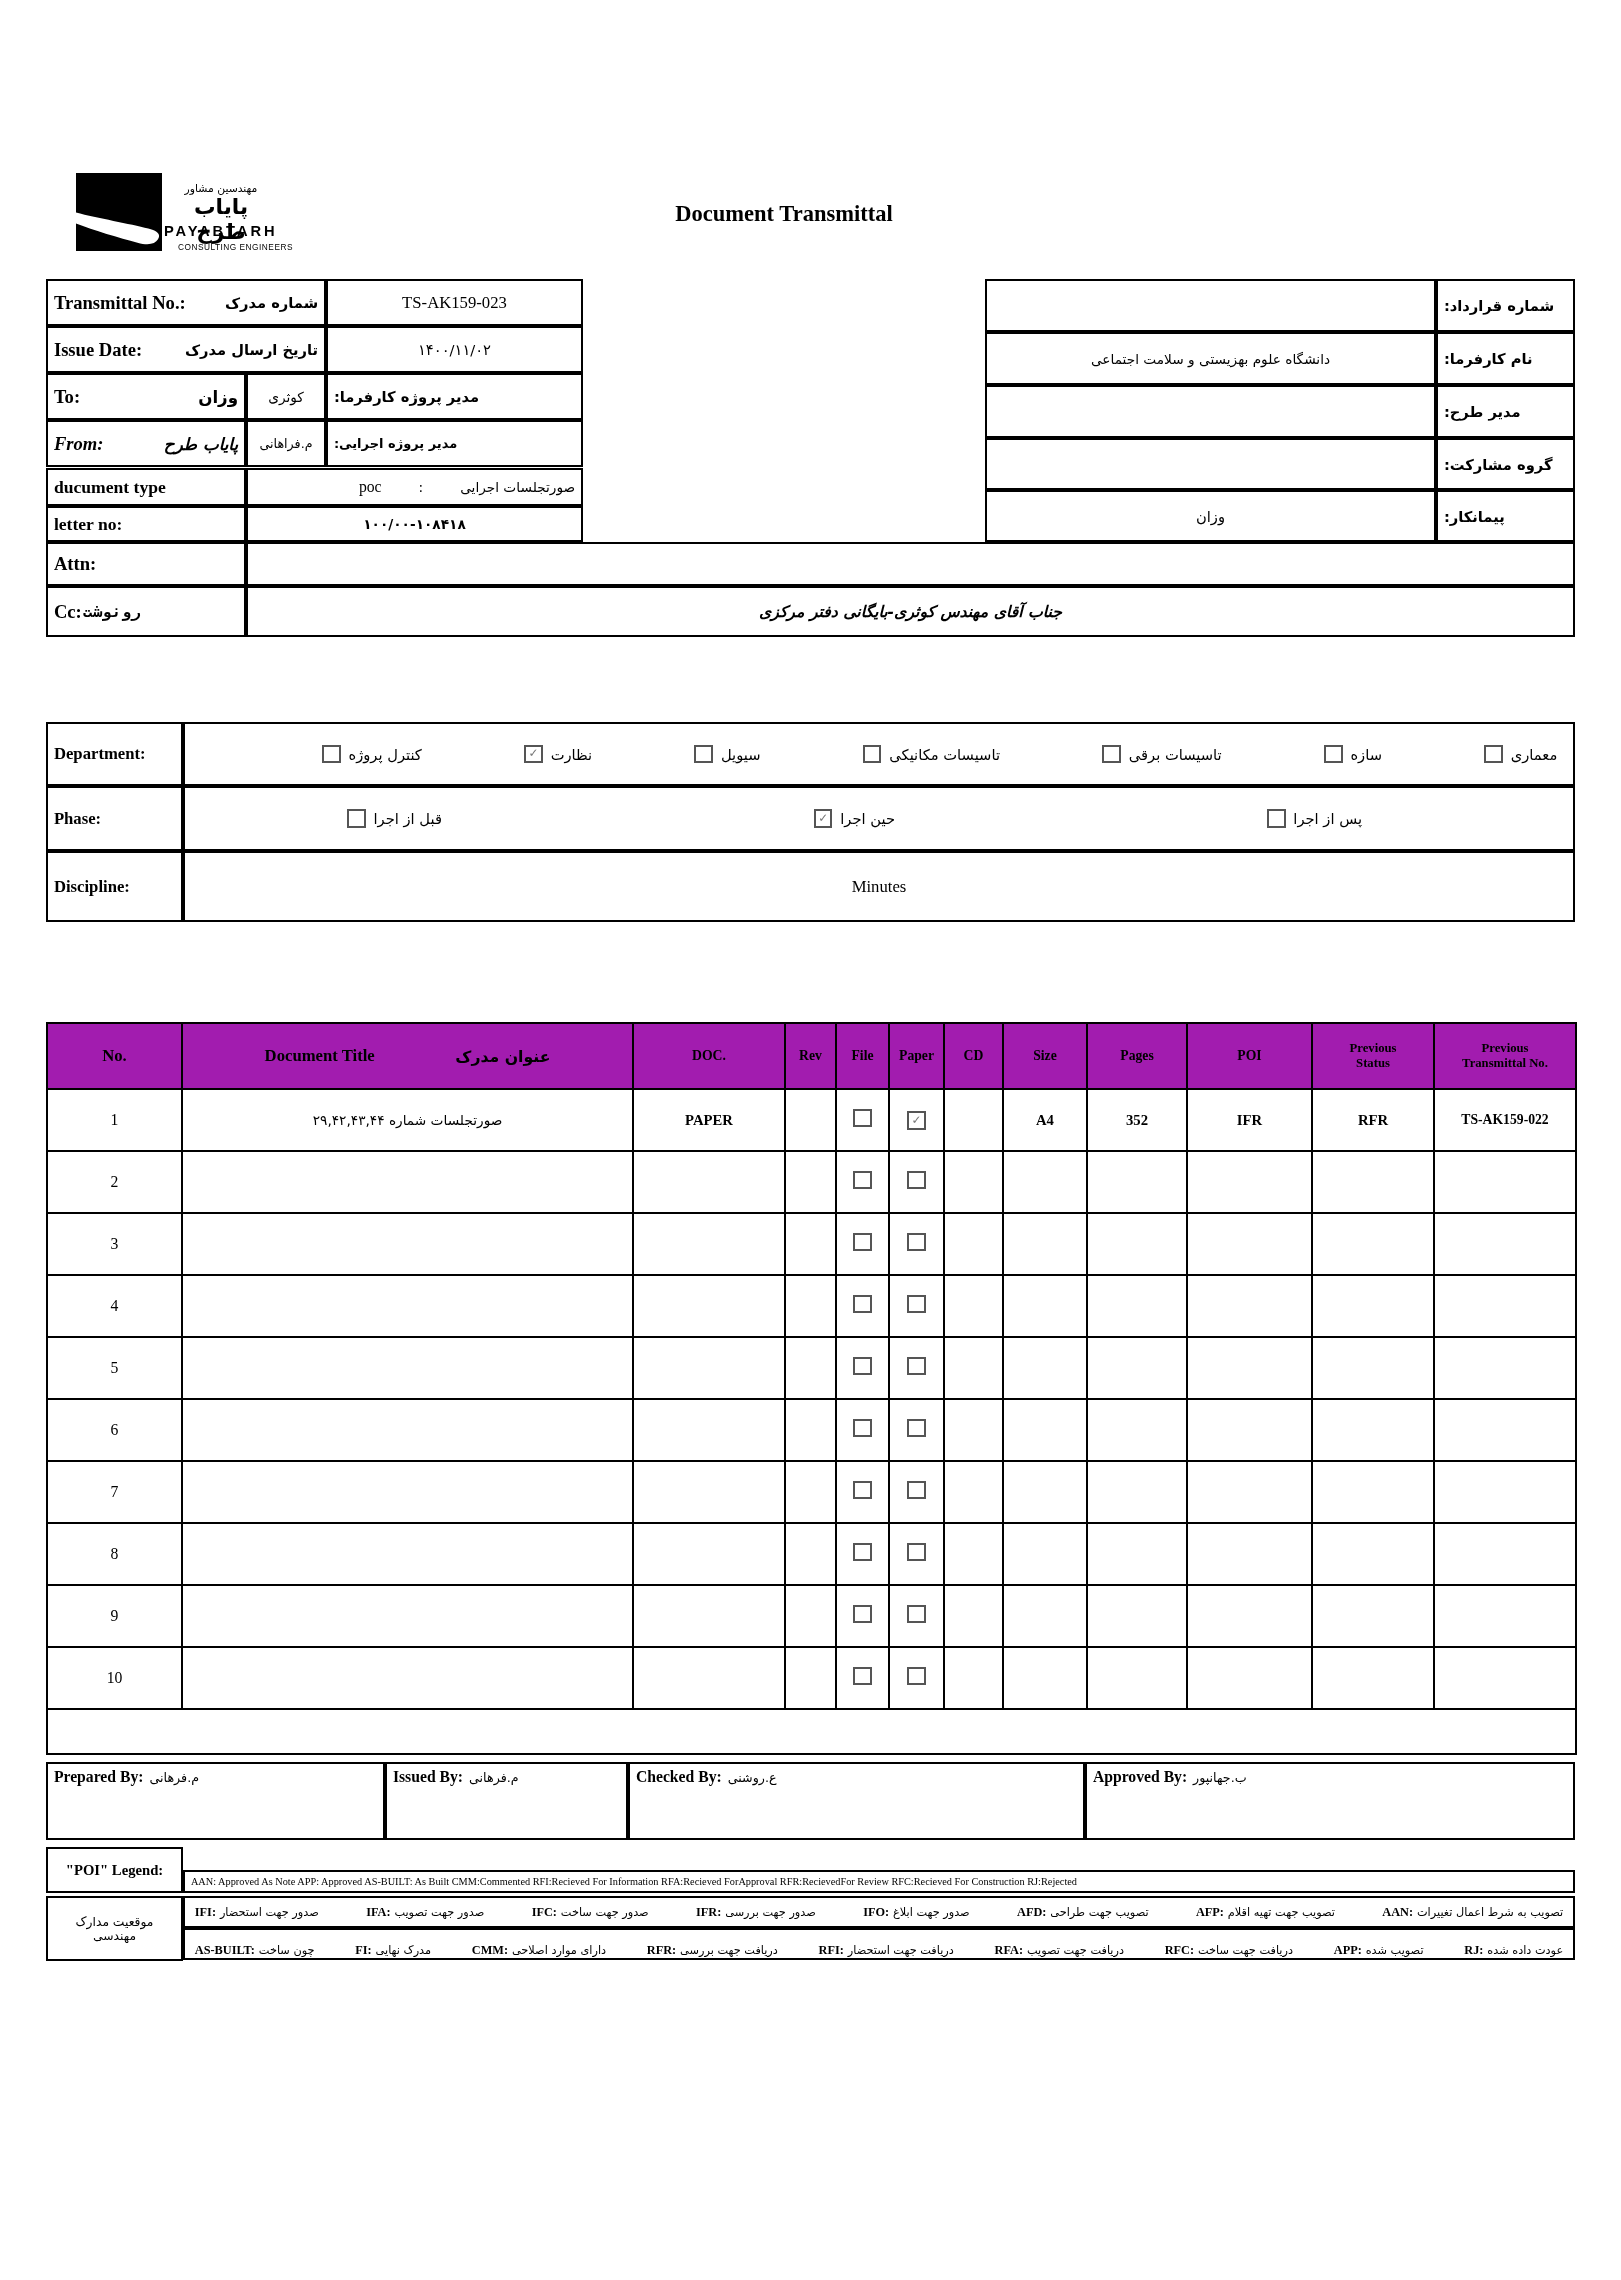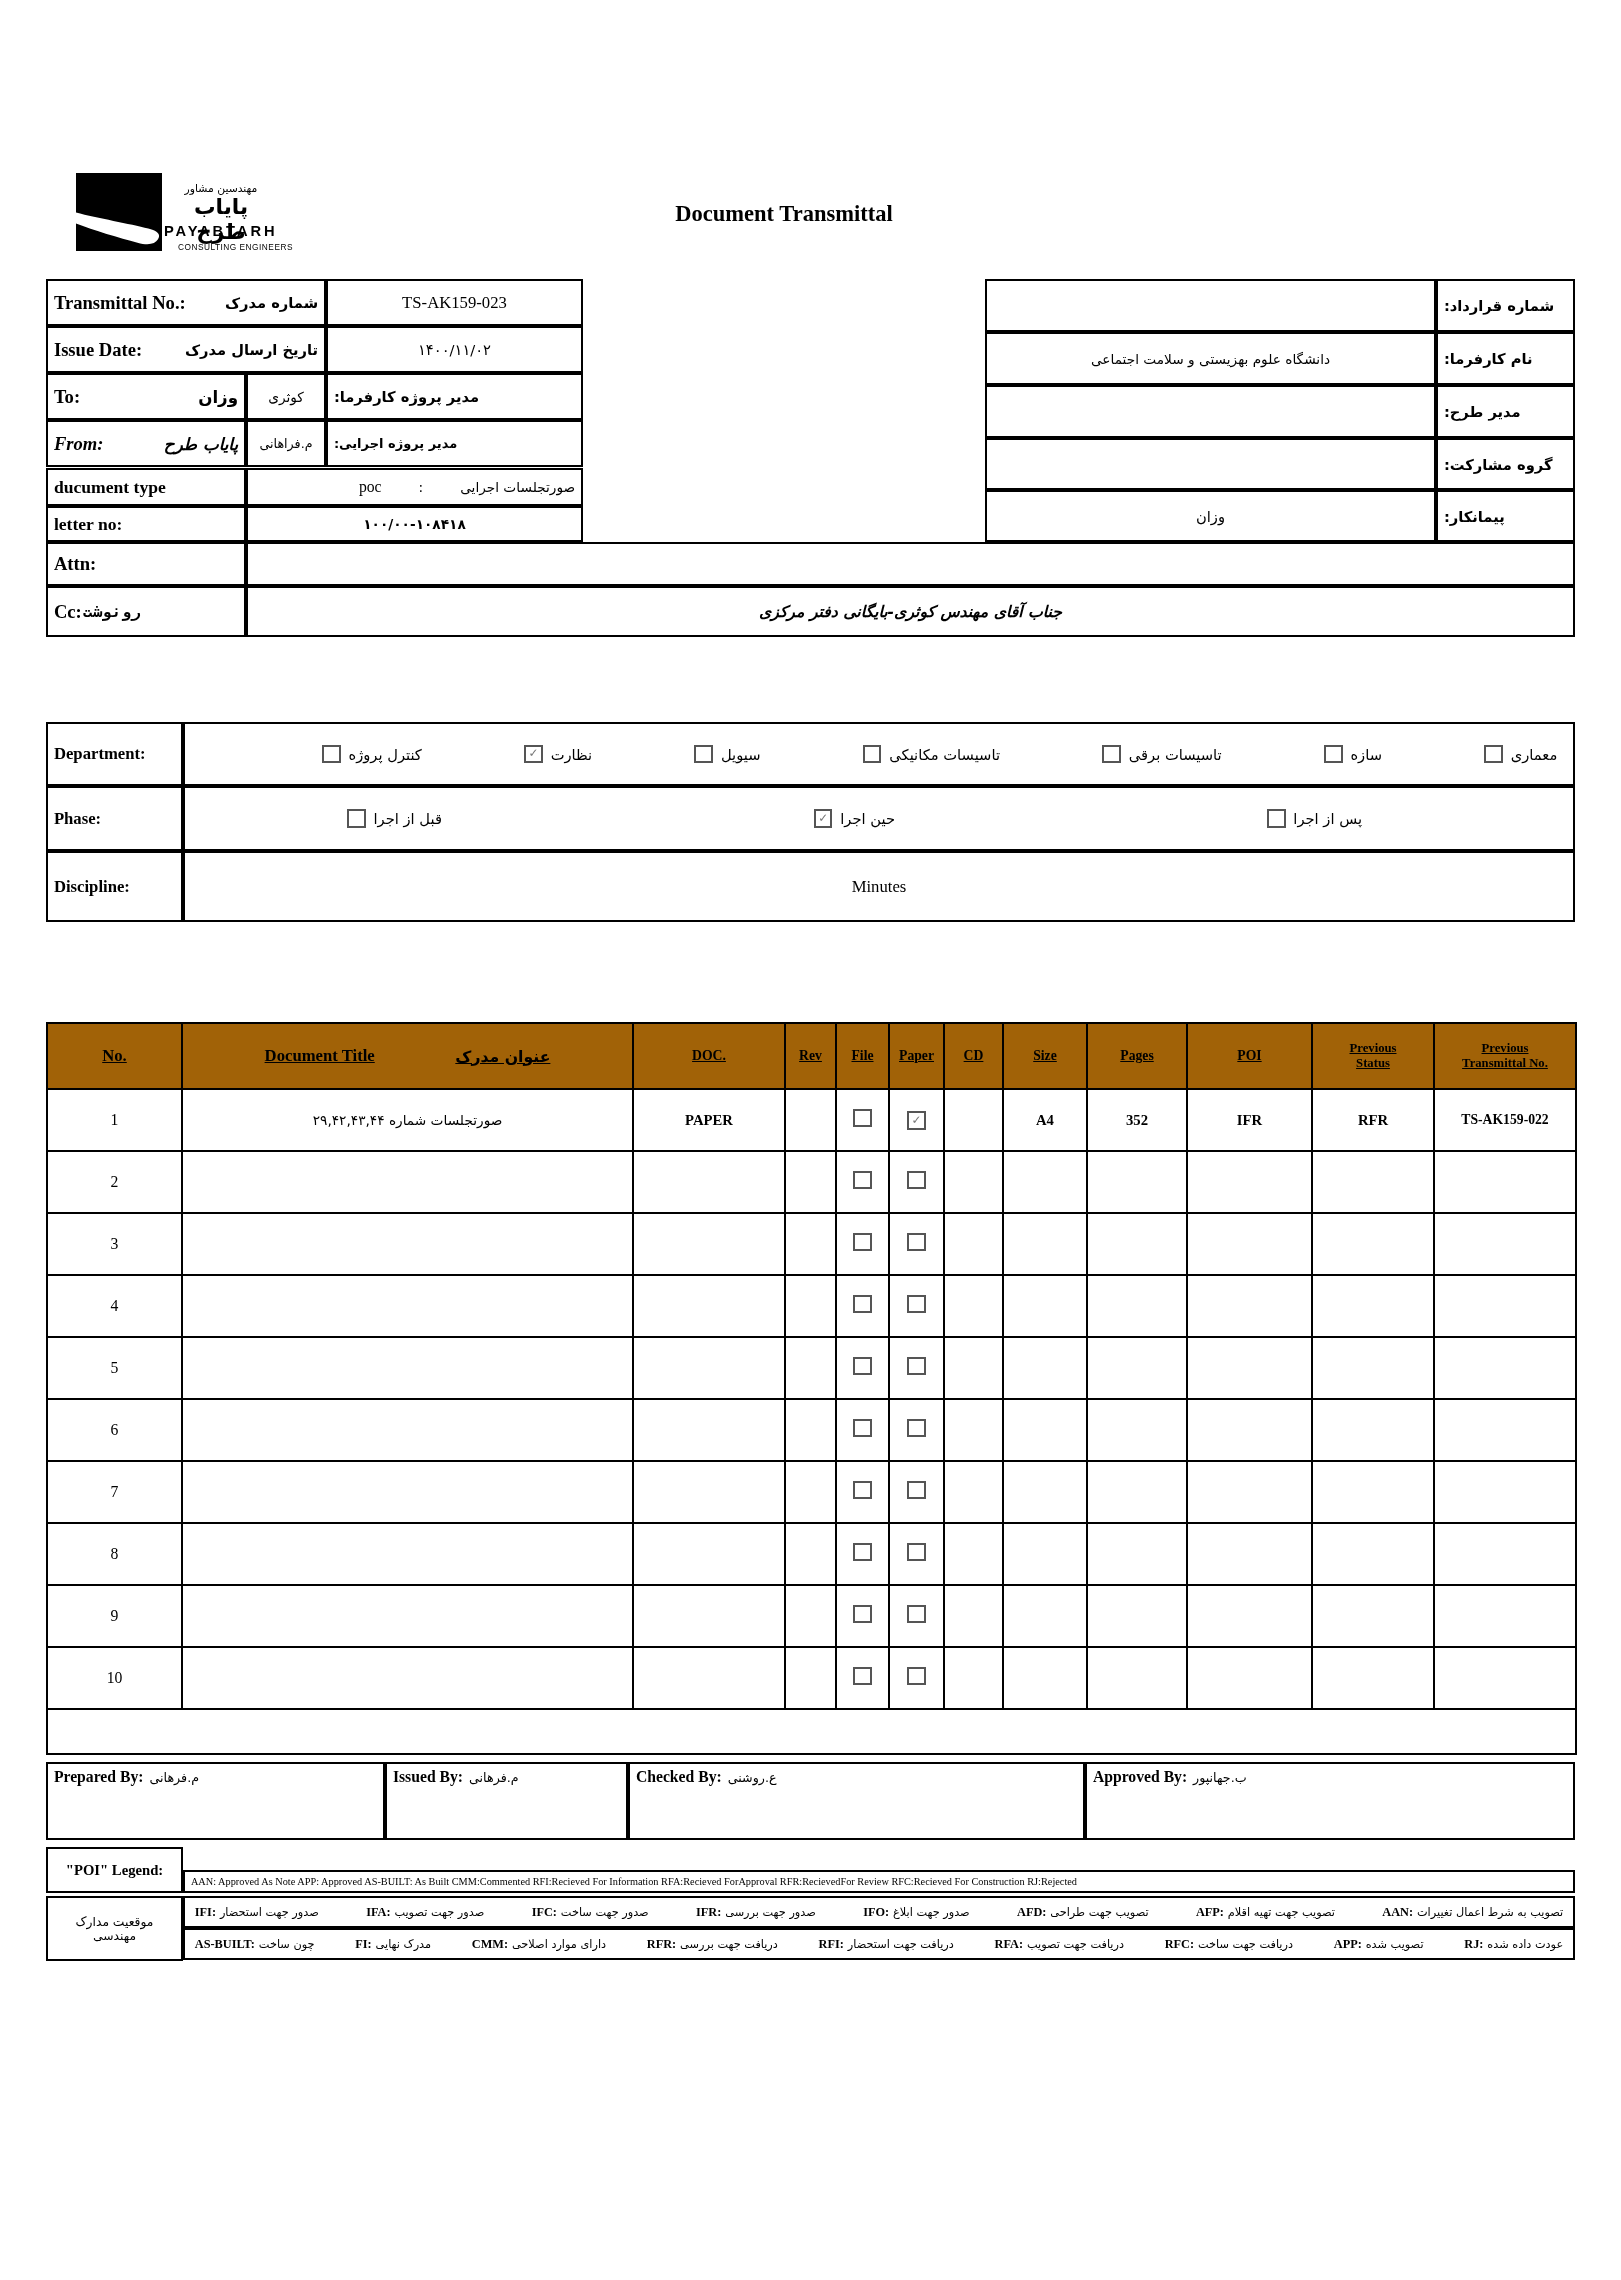--- a/index.html
+++ b/index.html
@@ -15,21 +15,21 @@
   .between{justify-content:space-between;}
   
   .cb{width:14.7px;height:14.7px;border:2px solid #555;display:inline-flex;align-items:center;justify-content:center;
       font-size:11.8px;line-height:1;color:#777;background:#fff;flex:0 0 auto;}
   .cb.on::before{content:"\2713";}
   .cb-item{display:inline-flex;direction:ltr;align-items:center;gap:7.8px;}
   .cb-item .lbl{font-family:"DejaVu Sans",sans-serif;direction:rtl;font-size:14.7px;}
   
   table.main{border-collapse:collapse;width:1529px;table-layout:fixed;}
   table.main td,table.main th{border:2px solid #000;text-align:center;vertical-align:middle;overflow:hidden;}
-  table.main thead th{background:#a16207;font-size:13.7px;font-weight:bold;height:62px;text-decoration:underline;}
+  table.main thead th{background:#a21caf;font-size:13.7px;font-weight:bold;height:62px;}
   table.main tbody td{height:58px;font-size:15.7px;}
   .hdr-title{display:flex;align-items:center;justify-content:space-evenly;}
   
   .poi-line{font-size:10.3px;white-space:nowrap;overflow:hidden;}
   .fa-item{display:inline-flex;direction:ltr;align-items:center;gap:3.9px;white-space:nowrap;}
   .fa-item .abbr{font-weight:bold;font-size:12.3px;font-family:"Liberation Serif",serif;}
   .fa-item .def{font-family:"DejaVu Sans",sans-serif;direction:rtl;font-size:11.3px;}
   .sig-box{border:2px solid #000;padding:3.9px 5.9px;align-items:flex-start;display:flex;gap:5.9px;background:#fff;}
   .sig-box .sl{font-weight:bold;font-size:15.7px;}
   .sig-box .sn{font-family:"DejaVu Sans",sans-serif;direction:rtl;font-size:12.7px;margin-top:2px;}
@@ -450,21 +450,21 @@
       <span class="fa-item">
         <span class="abbr">AFP:</span>
         <span class="def">تصویب جهت تهیه اقلام</span>
       </span>
 
       <span class="fa-item">
         <span class="abbr">AAN:</span>
         <span class="def">تصویب به شرط اعمال تغییرات</span>
       </span>
     </div>
-  <div class="abs cell between" style="left:183px;top:1928px;width:1392px;height:32px;padding:0 9.8px;">
+  <div class="abs cell between" style="left:183px;top:1928px;width:1392px;height:32px;padding:0 9.8px;align-items:flex-end;">
 
       <span class="fa-item">
         <span class="abbr">AS-BUILT:</span>
         <span class="def">چون ساخت</span>
       </span>
 
       <span class="fa-item">
         <span class="abbr">FI:</span>
         <span class="def">مدرک نهایی</span>
       </span>

